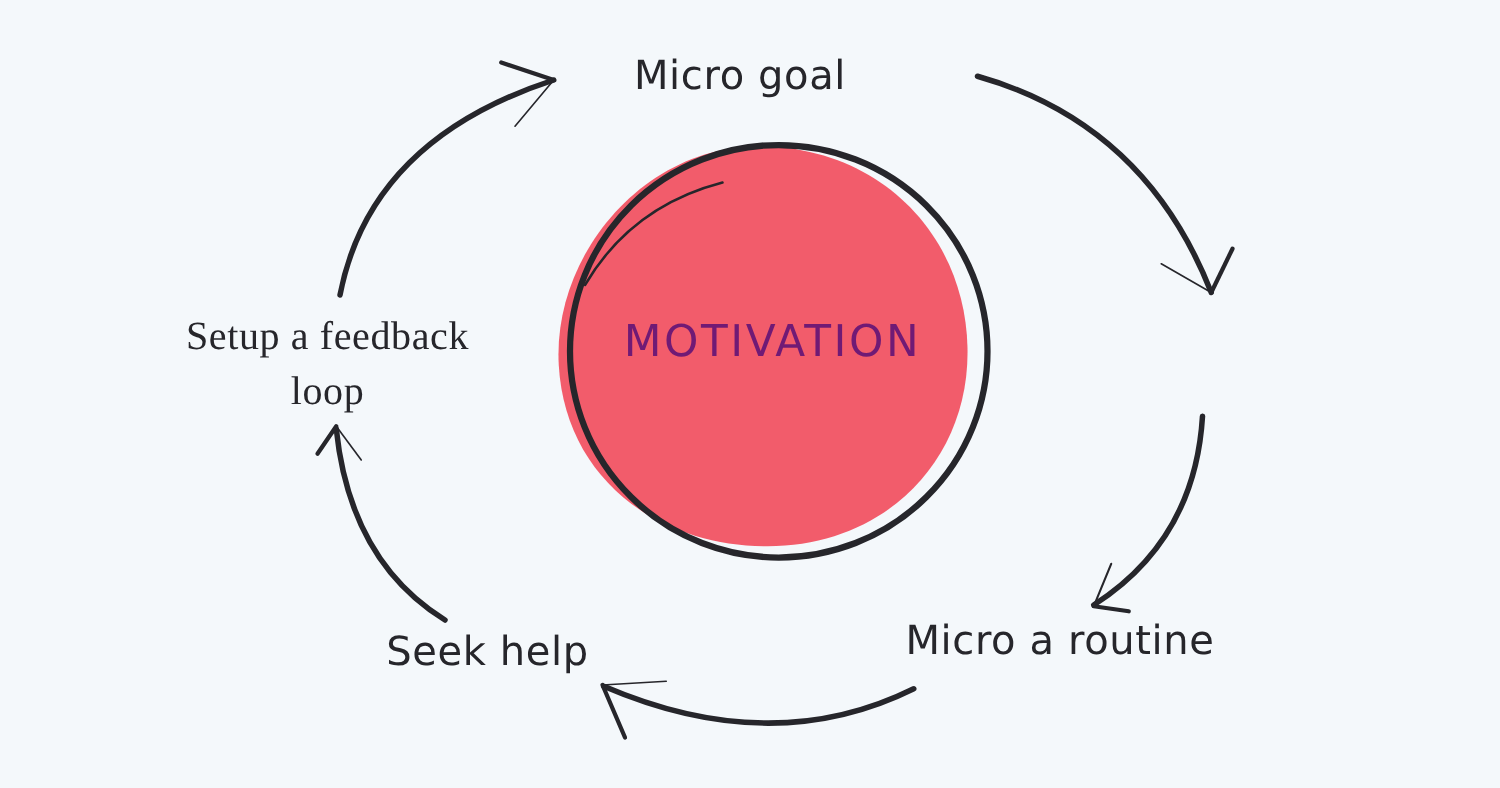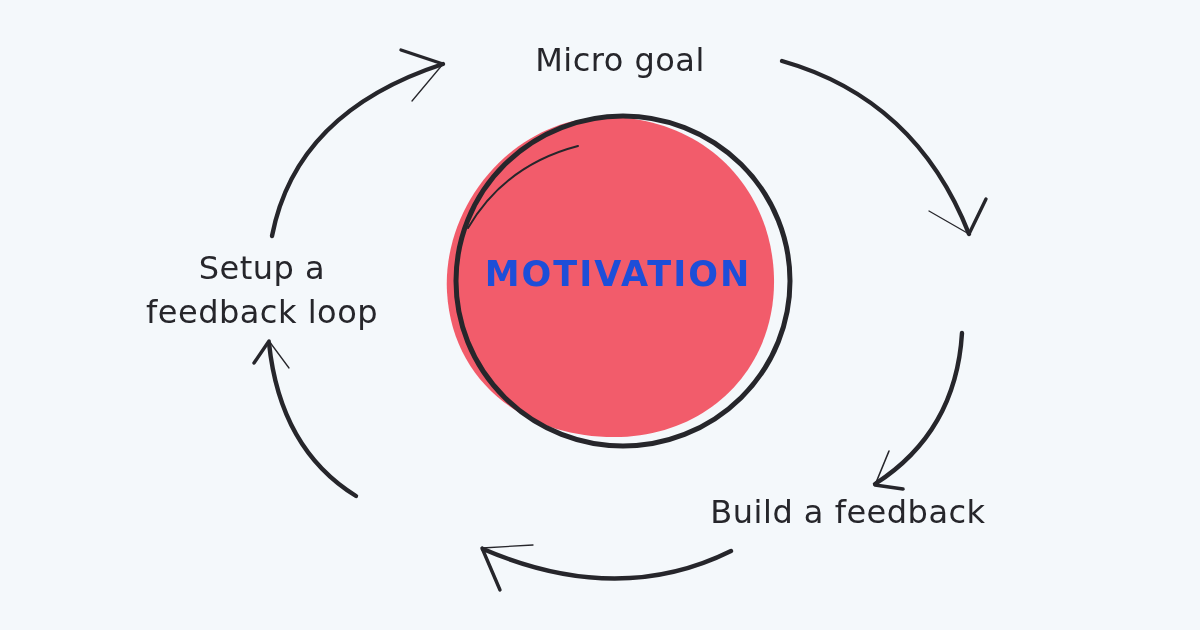--- a/index.html
+++ b/index.html
@@ -26,32 +26,33 @@
     font-size: 32px;
     letter-spacing: 0.5px;
     white-space: nowrap;
     color: #26262b;
     text-align: center;
   }
   .step-label.wrap {
     white-space: normal;
     width: 266px;
     line-height: 1.38;
+    font-family: Liberation Serif, serif;
   }
   .wheel-title {
     position: absolute;
     left: 618px;
     top: 274px;
     transform: translate(-50%, -50%);
     text-align: center;
     font-size: 35px;
     line-height: 1.38;
     letter-spacing: 2px;
-    font-weight: bold;
-    color: #1d4ed8;
+    font-weight: normal;
+    color: #701a75;
   }
 </style>
 </head>
 <body>
 
 <div class="canvas">
 
   <svg class="art" width="1200" height="630" viewBox="0 0 1200 630">
 
     <path d="M 612 117
@@ -92,21 +93,22 @@
       <path d="M 356 496 Q 280 449 269 343" stroke-width="4.4"></path>
       <path d="M 269 341 L 254 363" stroke-width="3.4"></path>
       <path d="M 269 341 L 289 368" stroke-width="1.3"></path>
     </g>
   </svg>
 
   <div class="wheel-title">
     <div>MOTIVATION</div>
   </div>
 
-  <div class="step-label" style="left:620px; top:60px;text-align:right;">Micro goal</div>
+  <div class="step-label" style="left:592px; top:60px;text-align:right;">Micro goal</div>
 
 
-  <div class="step-label" style="left:848px; top:512px;">Build a feedback</div>
+  <div class="step-label" style="left:848px; top:512px;">Micro a routine</div>
 
+  <div class="step-label" style="left:390px; top:521px;">Seek help</div>
 
   <div class="step-label wrap" style="left:262px; top:290px;">Setup a feedback loop</div>
 
 </div>
 
 </body></html>

